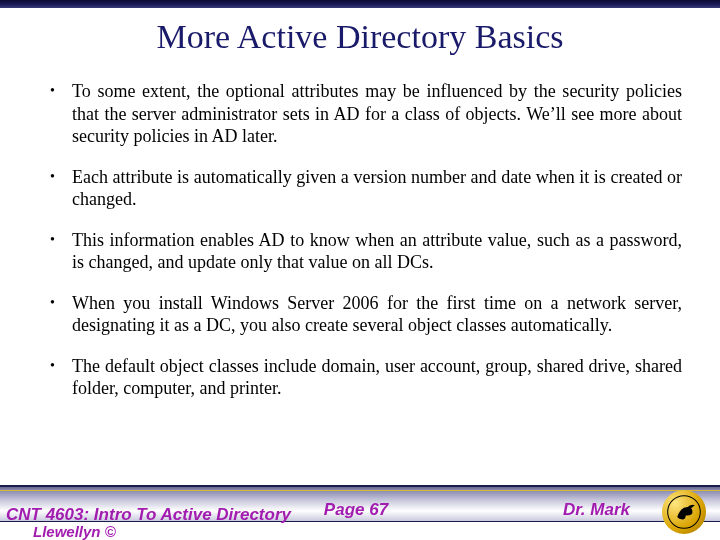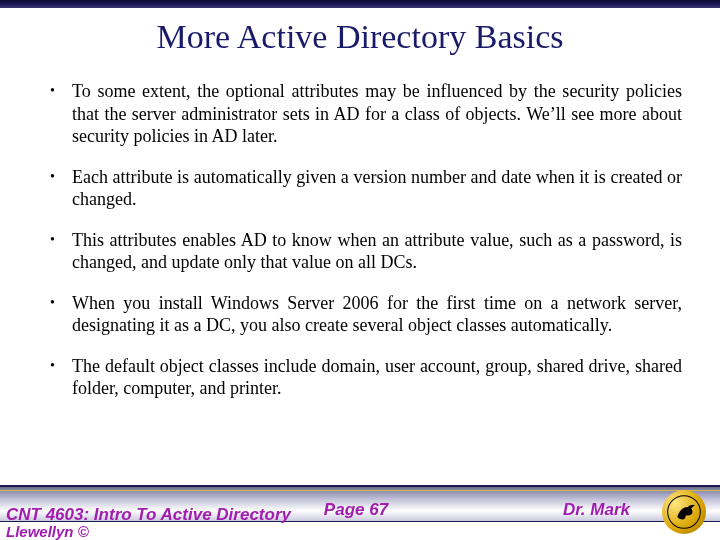--- a/index.html
+++ b/index.html
@@ -93,21 +93,21 @@
     font-size: 17px;
     color: #a21caf;
   }
   .footer-left {
     position: absolute;
     left: 6px;
     bottom: 0;
     line-height: 1.05;
   }
   .footer-left .l1 { display:block; }
-  .footer-left .l2 { display:block; font-size:15px; }
+  .footer-left .l2 { display:block; font-size:15px;margin-left:27px; }
   .footer-center {
     position: absolute;
     left: 0; right:8px;
     text-align: center;
     bottom: 20px;
   }
   .footer-right {
     position: absolute;
     right: 90px;
     bottom: 20px;
@@ -139,21 +139,21 @@
     <div class="bullet">
       <div class="dot">•</div>
       <div class="text">To some extent, the optional attributes may be influenced by the security policies that the server administrator sets in AD for a class of objects.  We’ll see more about security policies in AD later.</div>
     </div>
     <div class="bullet">
       <div class="dot">•</div>
       <div class="text">Each attribute is automatically given a version number and date when it is created or changed.</div>
     </div>
     <div class="bullet">
       <div class="dot">•</div>
-      <div class="text">This attributes enables AD to know when an attribute value, such as a password, is changed, and update only that value on all DCs.</div>
+      <div class="text">This information enables AD to know when an attribute value, such as a password, is changed, and update only that value on all DCs.</div>
     </div>
     <div class="bullet">
       <div class="dot">•</div>
       <div class="text">When you install Windows Server 2006 for the first time on a network server, designating it as a DC, you also create several object classes automatically.</div>
     </div>
     <div class="bullet">
       <div class="dot">•</div>
       <div class="text">The default object classes include domain, user account, group, shared drive, shared folder, computer, and printer.</div>
     </div>
   </div>

